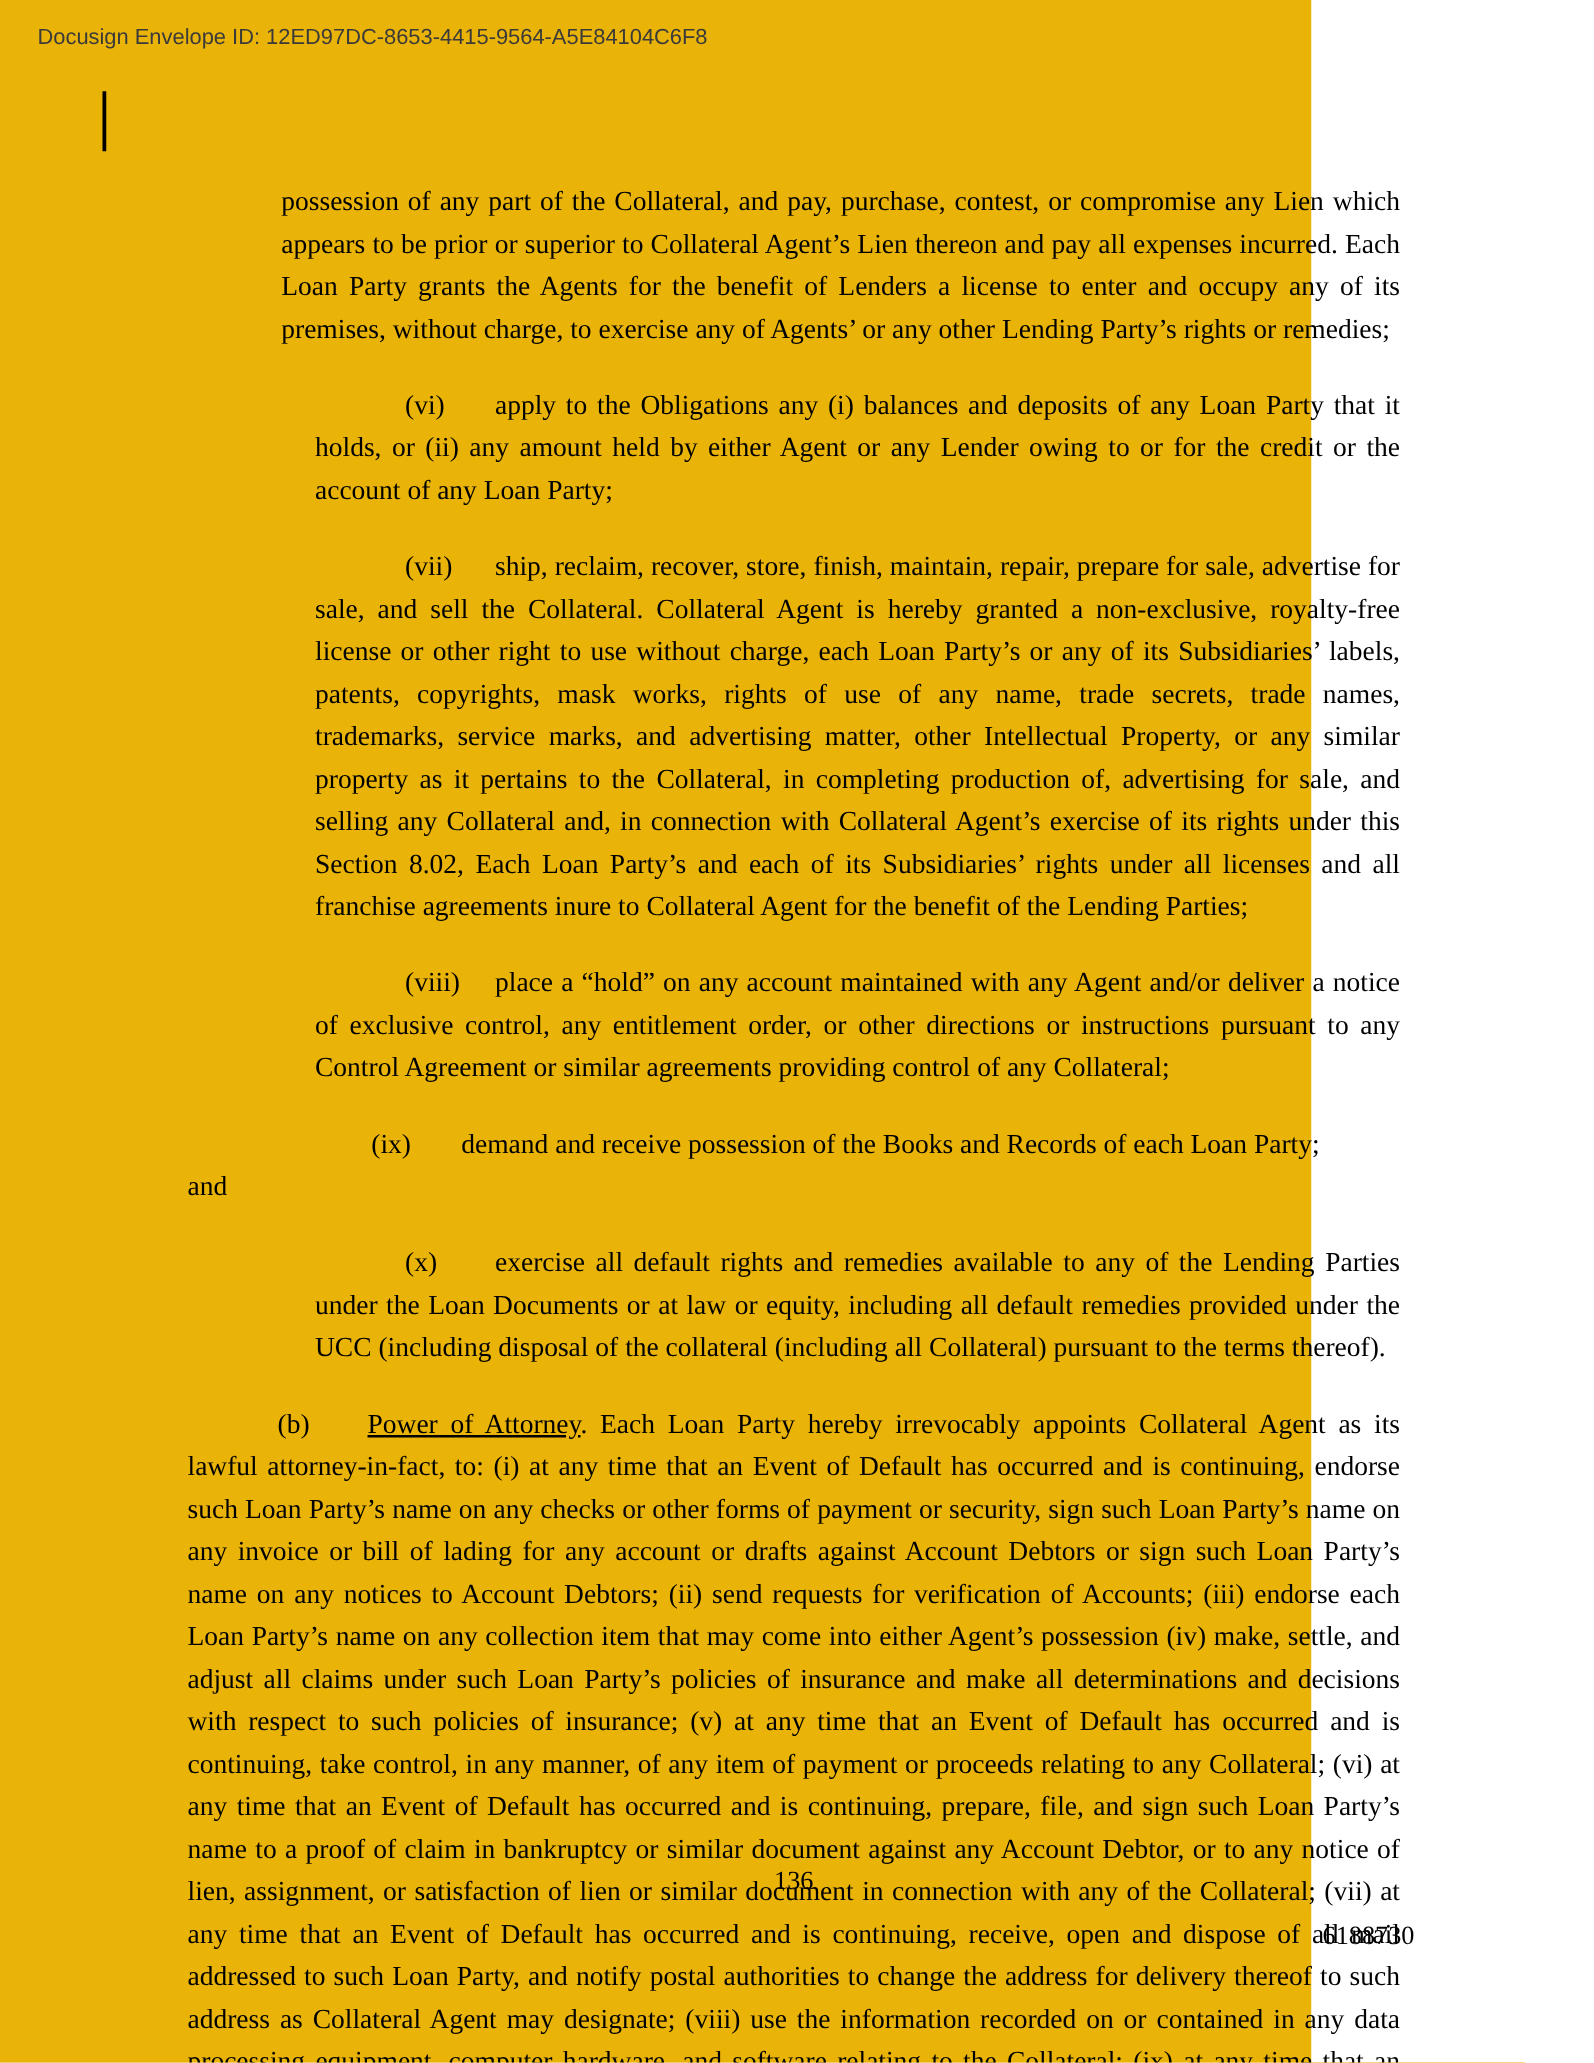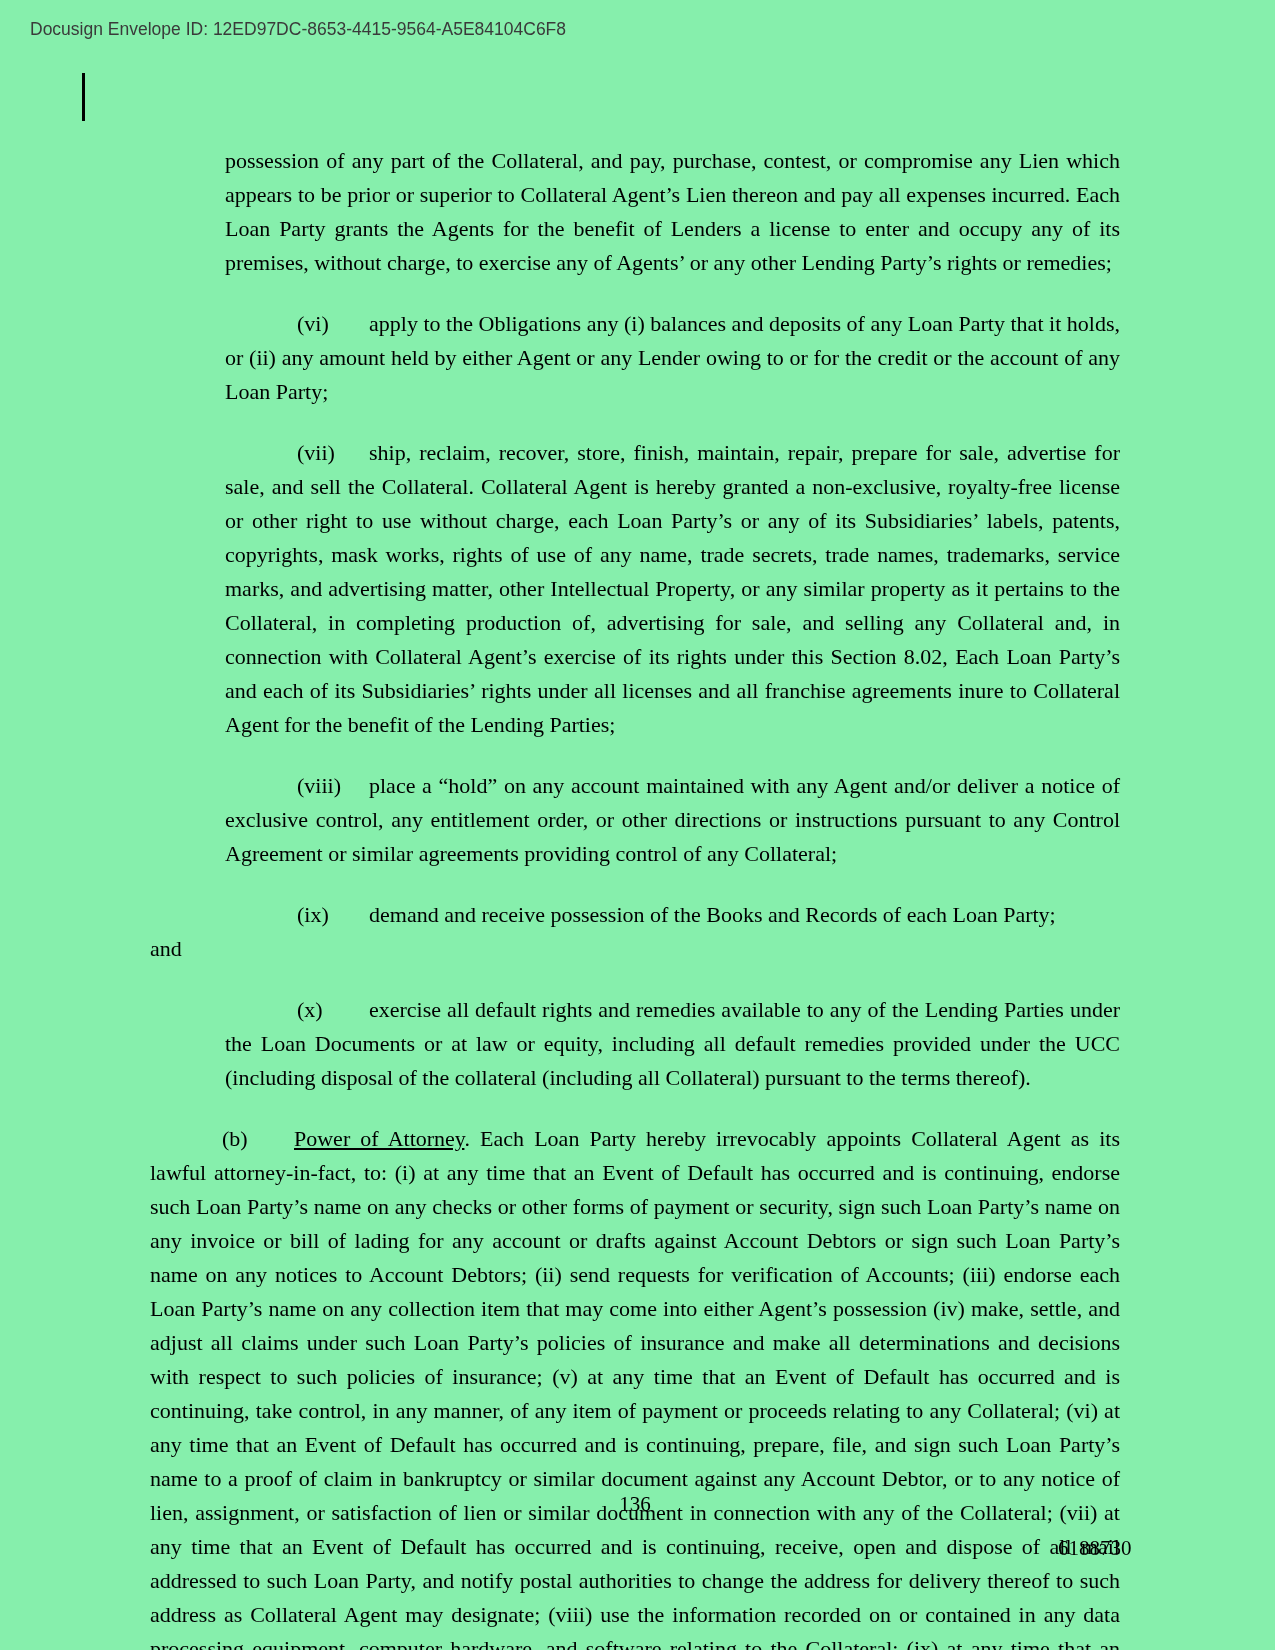--- a/index.html
+++ b/index.html
@@ -7,43 +7,43 @@
   body {
     width: 1275px; height: 1650px;
     background: #ffffff;
     font-family: "Liberation Serif", "DejaVu Serif", serif;
     color: #000000;
     position: relative;
     overflow: hidden;
   }
   .page {
     position: absolute; left: 0; top: 0;
-    width: 1275px; height: 1650px;
-    background: #86efac;
+    width: 1049px; height: 1650px;
+    background: #eab308;
   }
   .envelope-header {
     position: absolute; left: 30px; top: 19px;
     font-family: "Liberation Sans", "DejaVu Sans", sans-serif;
     font-size: 17.5px; color: #3a3a3a;
     white-space: nowrap;
   }
   .margin-mark {
     position: absolute; left: 82px; top: 73px;
     width: 3px; height: 48px;
     background: #000000;
   }
   .doc-body {
     position: absolute; left: 150px; top: 144px;
     width: 970px;
     font-size: 22px; line-height: 34px;
   }
   .para { text-align: justify; margin: 27px 0 0 0; }
   .para:first-child { margin-top: 0; }
   .para.block   { margin-left: 75px; }
-  .para.clause  { margin-left: 75px; text-indent: 72px; }
+  .para.clause  { margin-left: 102px; text-indent: 72px; }
   .para.clause-hang { margin-left: 0; text-indent: 147px; }
   .para.lettered    { margin-left: 0; text-indent: 72px; }
   .marker { display: inline-block; width: 72px; text-indent: 0; }
   .run-b { font-weight: normal; }
   .run-u { text-decoration: underline; margin-top: 20px; }
   .page-number {
     position: absolute; left: 150px; top: 1492px; width: 970px;
     text-align: center; font-size: 21px;
   }
   .doc-number {

